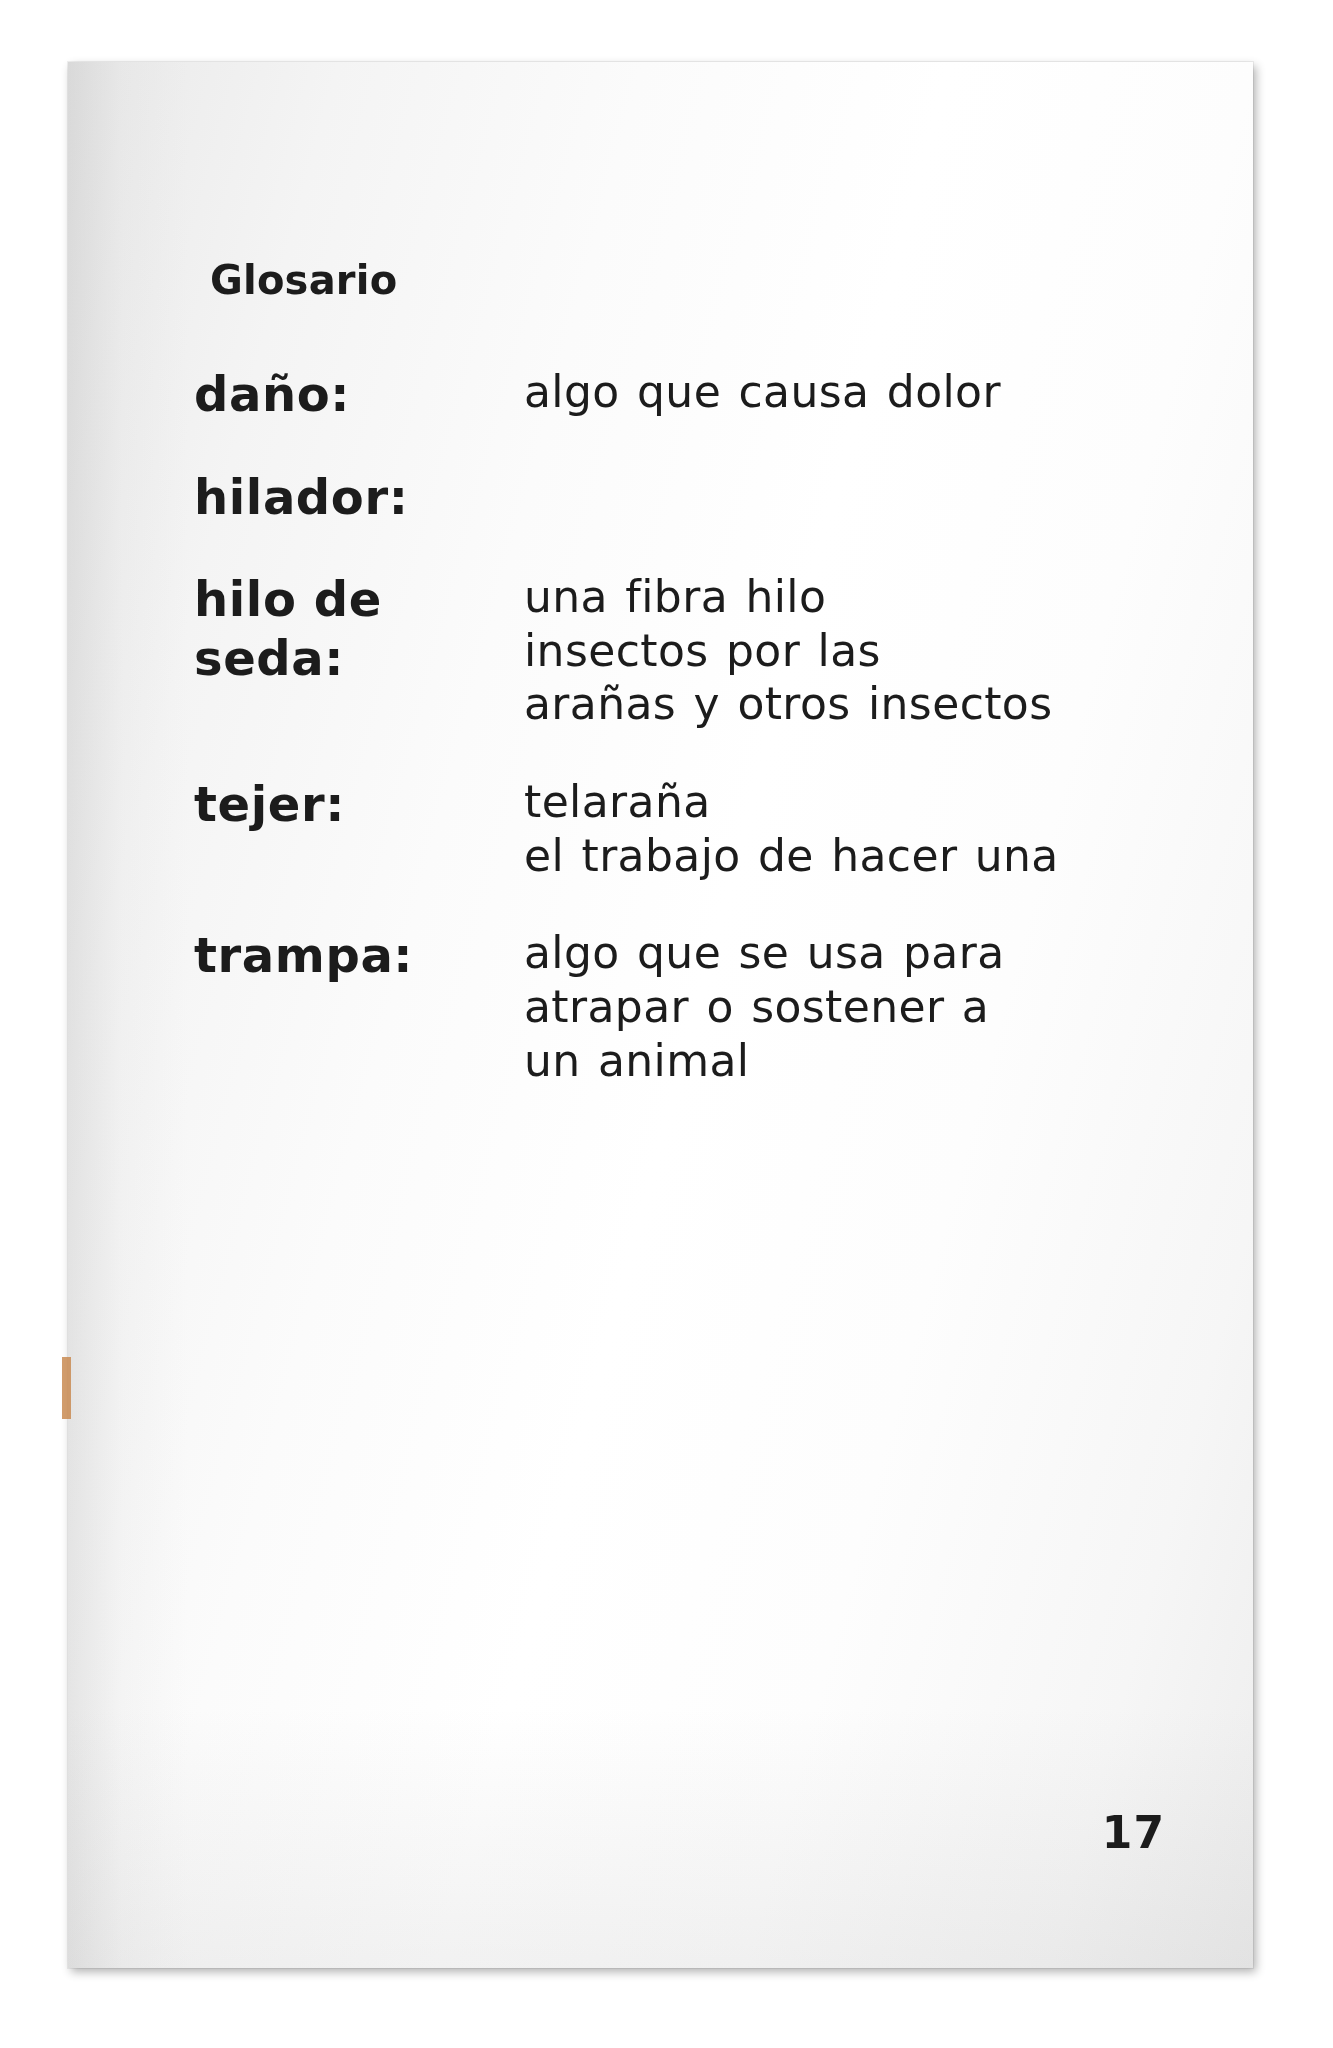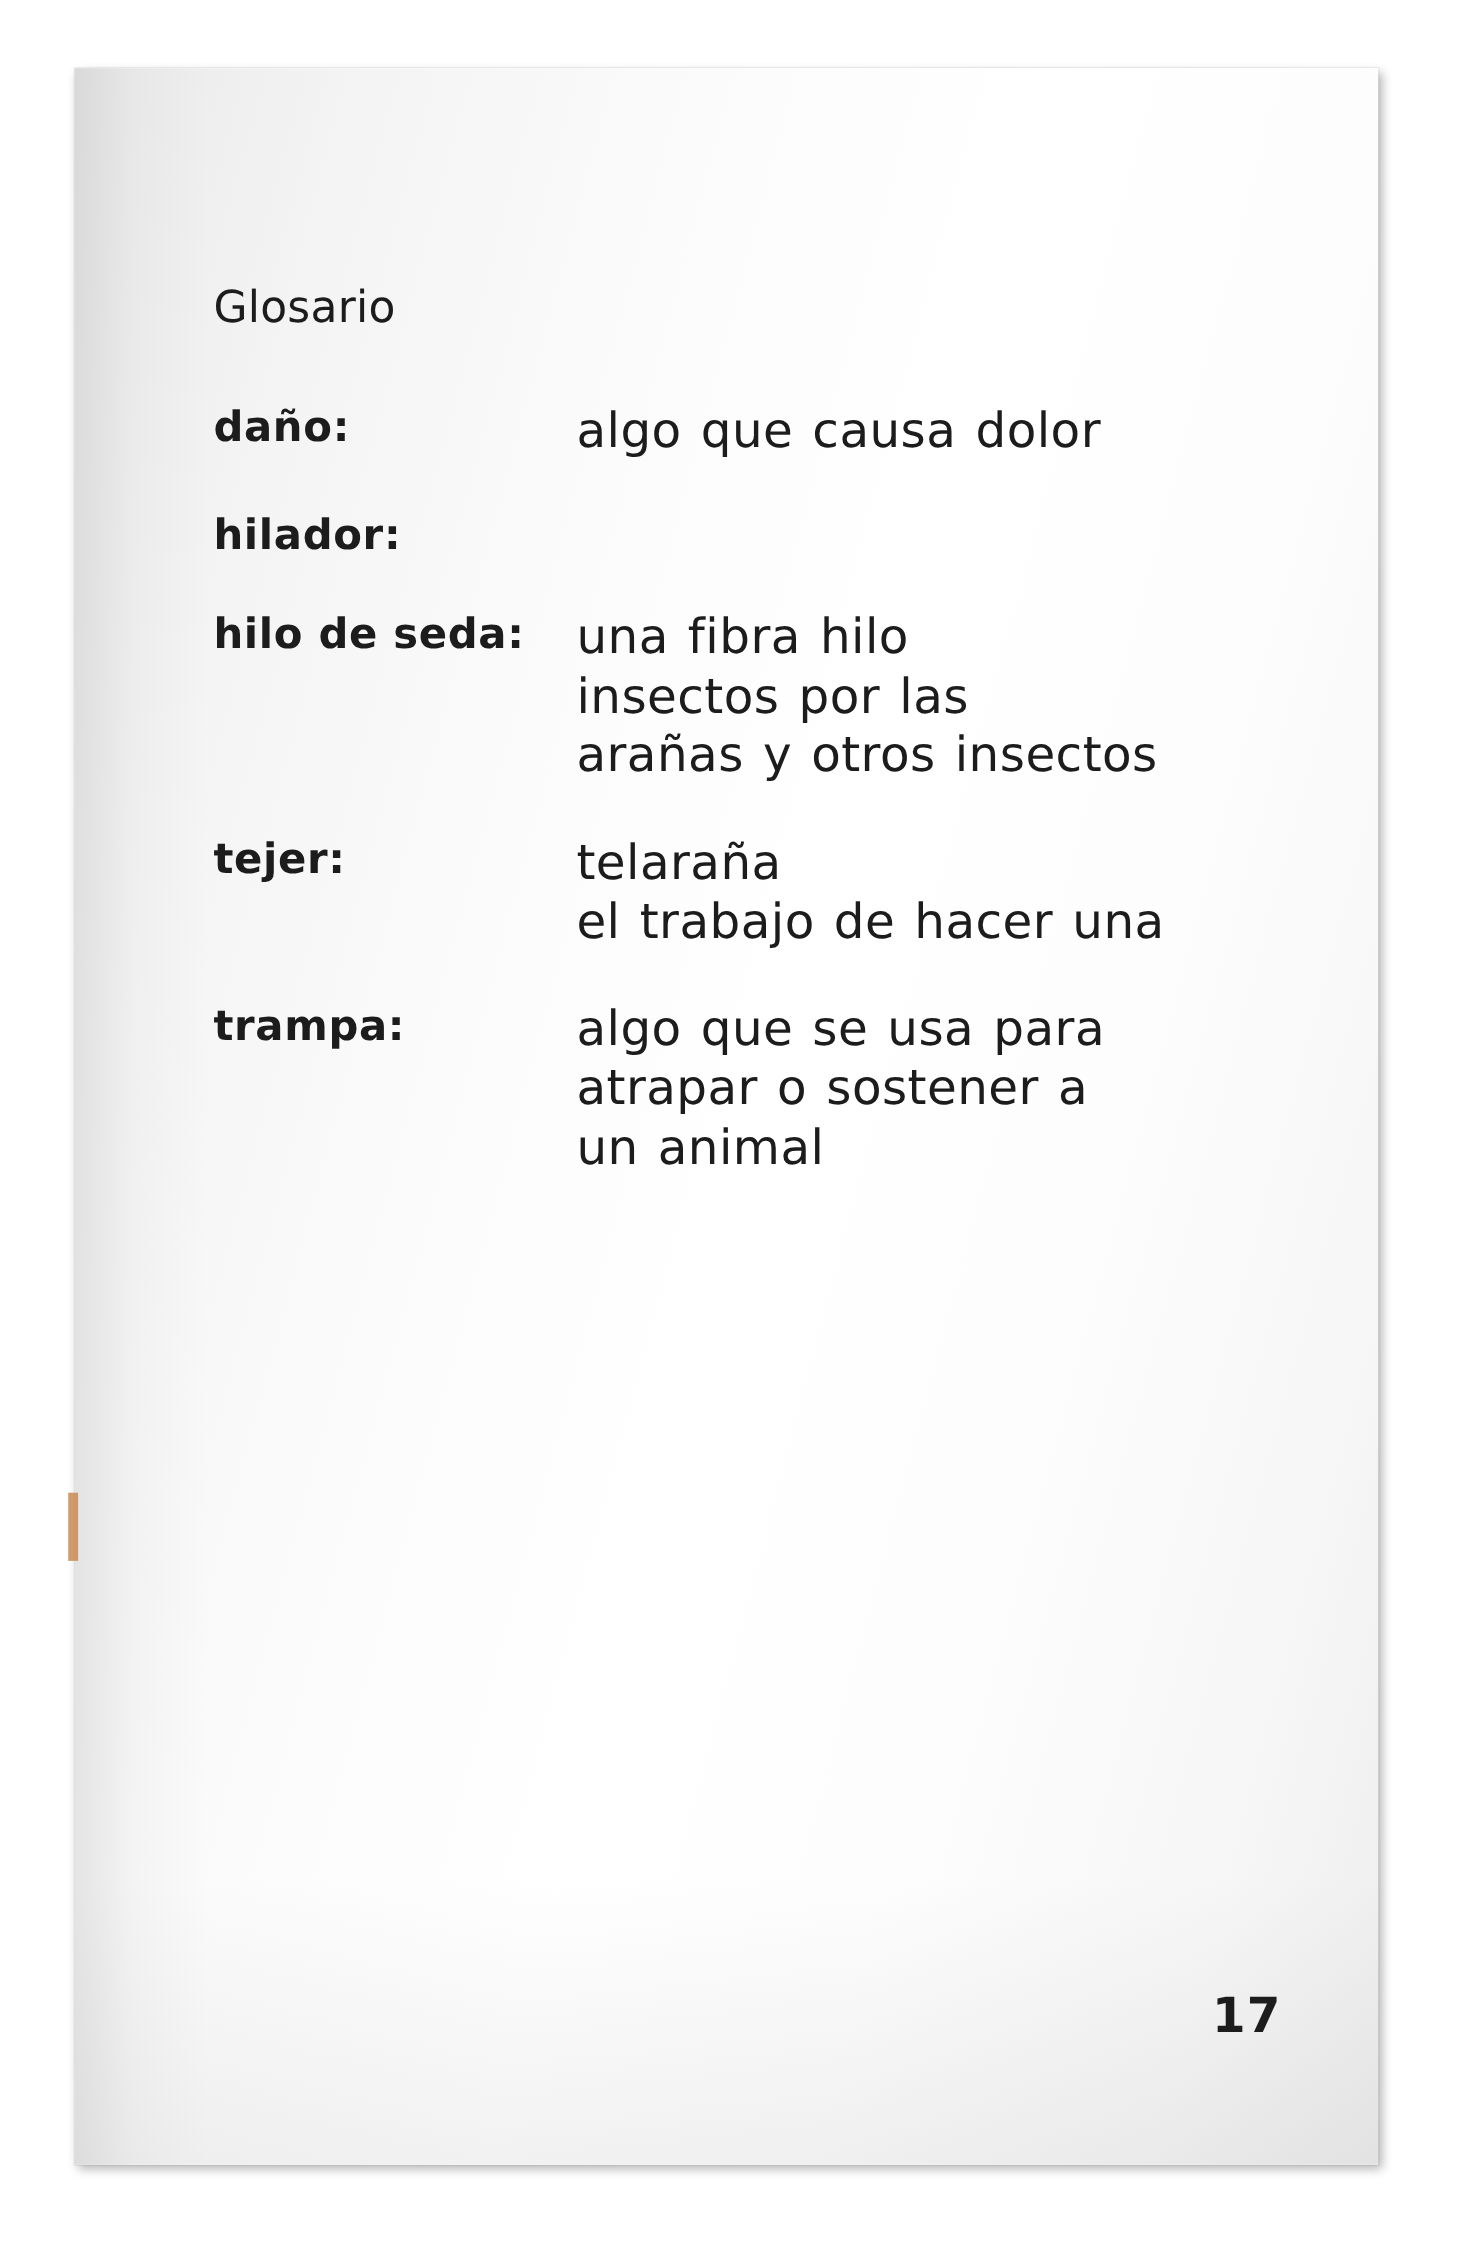--- a/index.html
+++ b/index.html
@@ -58,36 +58,36 @@
 
   .content {
     position: absolute;
     left: 126px;
     top: 195px;
     width: 1010px;
   }
 
   .glossary-title {
     font-size: 40px;
-    font-weight: normal;
+    font-weight: bold;
     color: #1c1c1c;
     letter-spacing: 0.2px;
-    margin: 0 0 62px 0;
+    margin: 0 0 62px 16px;
   }
 
   .entry {
     display: flex;
     align-items: flex-start;
     margin-bottom: 44px;
   }
 
   .entry-term {
     width: 330px;
     flex: 0 0 330px;
-    font-size: 38px;
+    font-size: 48px;
     font-weight: bold;
     color: #1c1c1c;
     line-height: 1.22;
     letter-spacing: 0.6px;
     box-sizing: border-box;
     padding-right: 8px;
   }
 
   .entry-def {
     flex: 1 1 auto;

